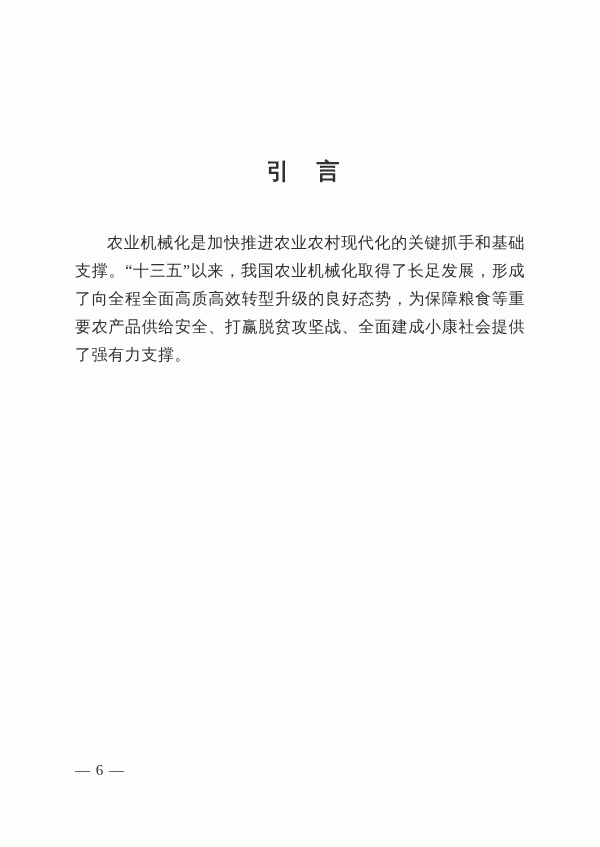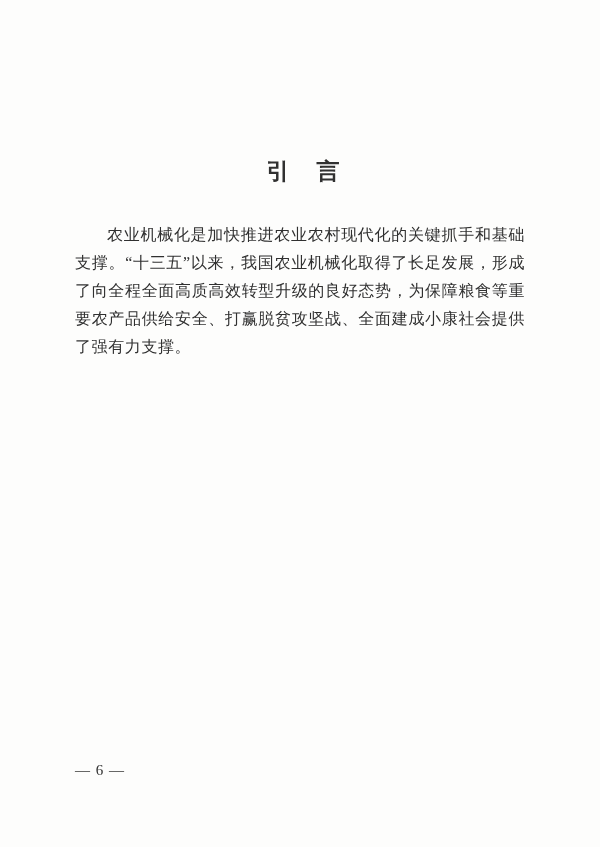--- a/index.html
+++ b/index.html
@@ -25,21 +25,21 @@
     margin: 4px;
     text-align: center;
     font-size: 23px;
     font-weight: 700;
     line-height: 1.15;
     letter-spacing: 2px;
     color: var(--text-color, #2b2b2b);
   }
   .body-text {
     position: absolute;
-    top: 221px;
+    top: 229px;
     left: 75px;
     width: 450px;
   }
   .body-text p {
     margin: 0 0 8px 0;
     font-size: 16px;
     line-height: 28px;
     letter-spacing: 0.6px;
     text-align: justify;
     text-indent: 2em;

